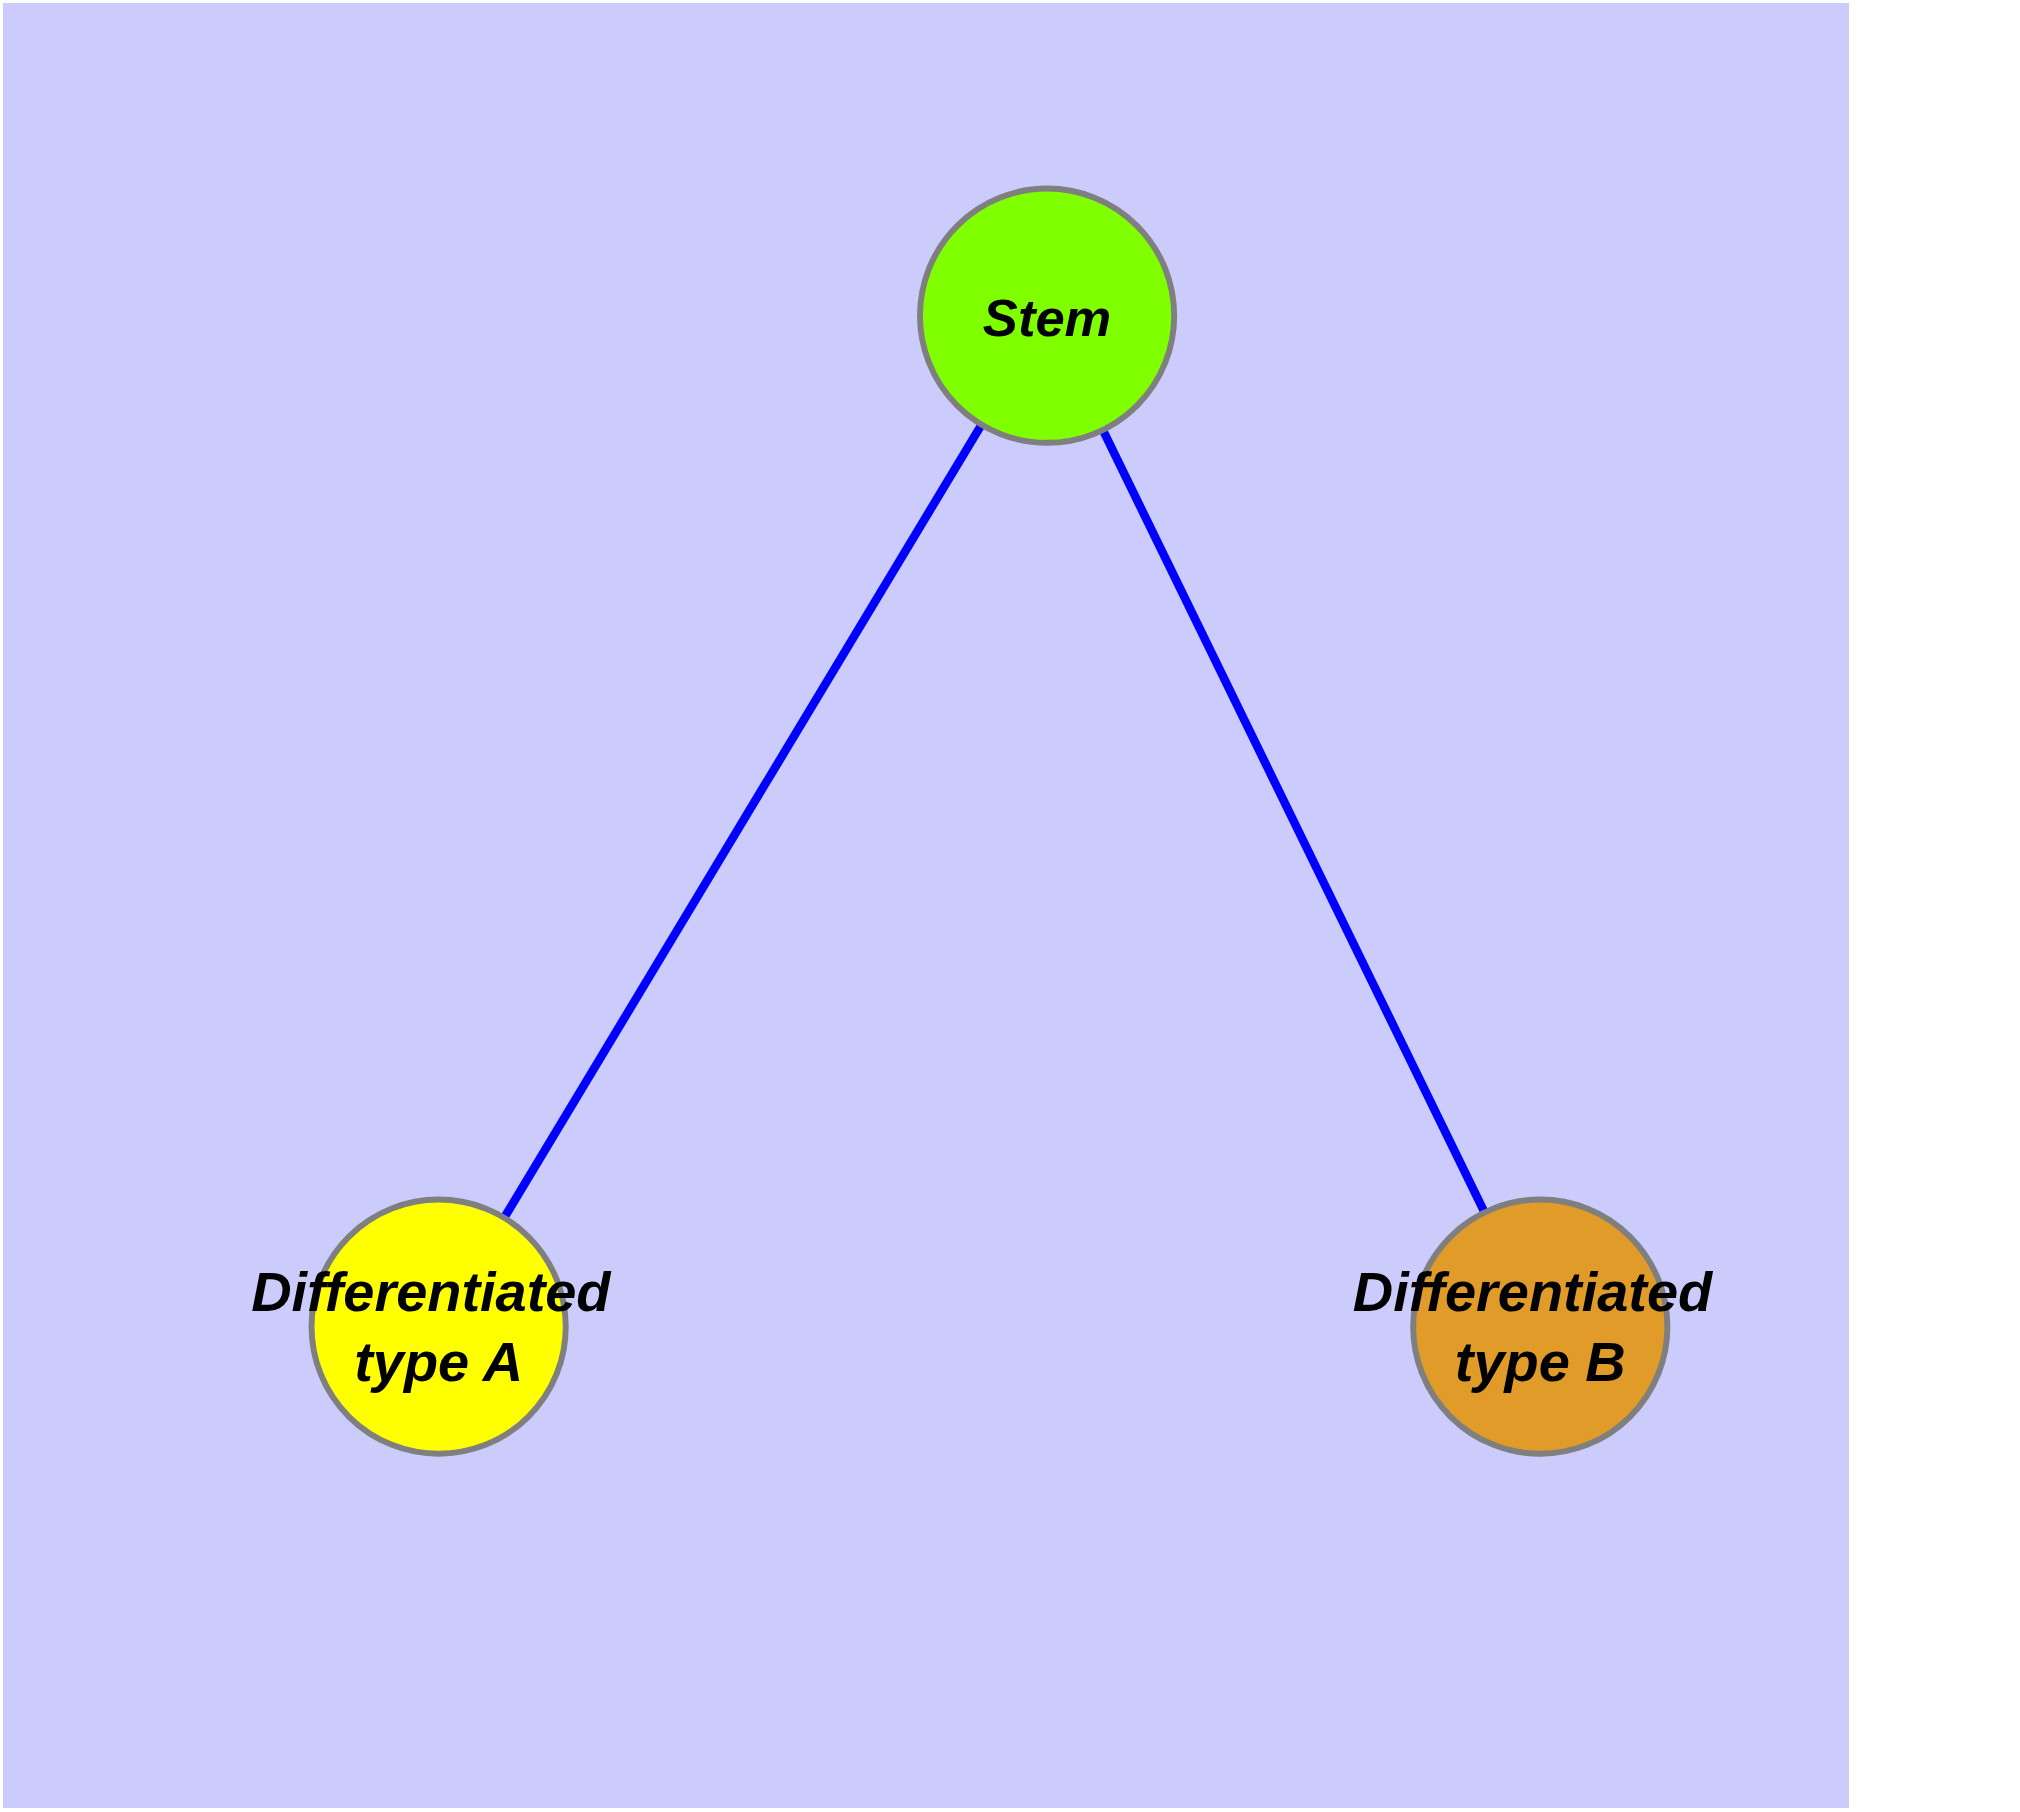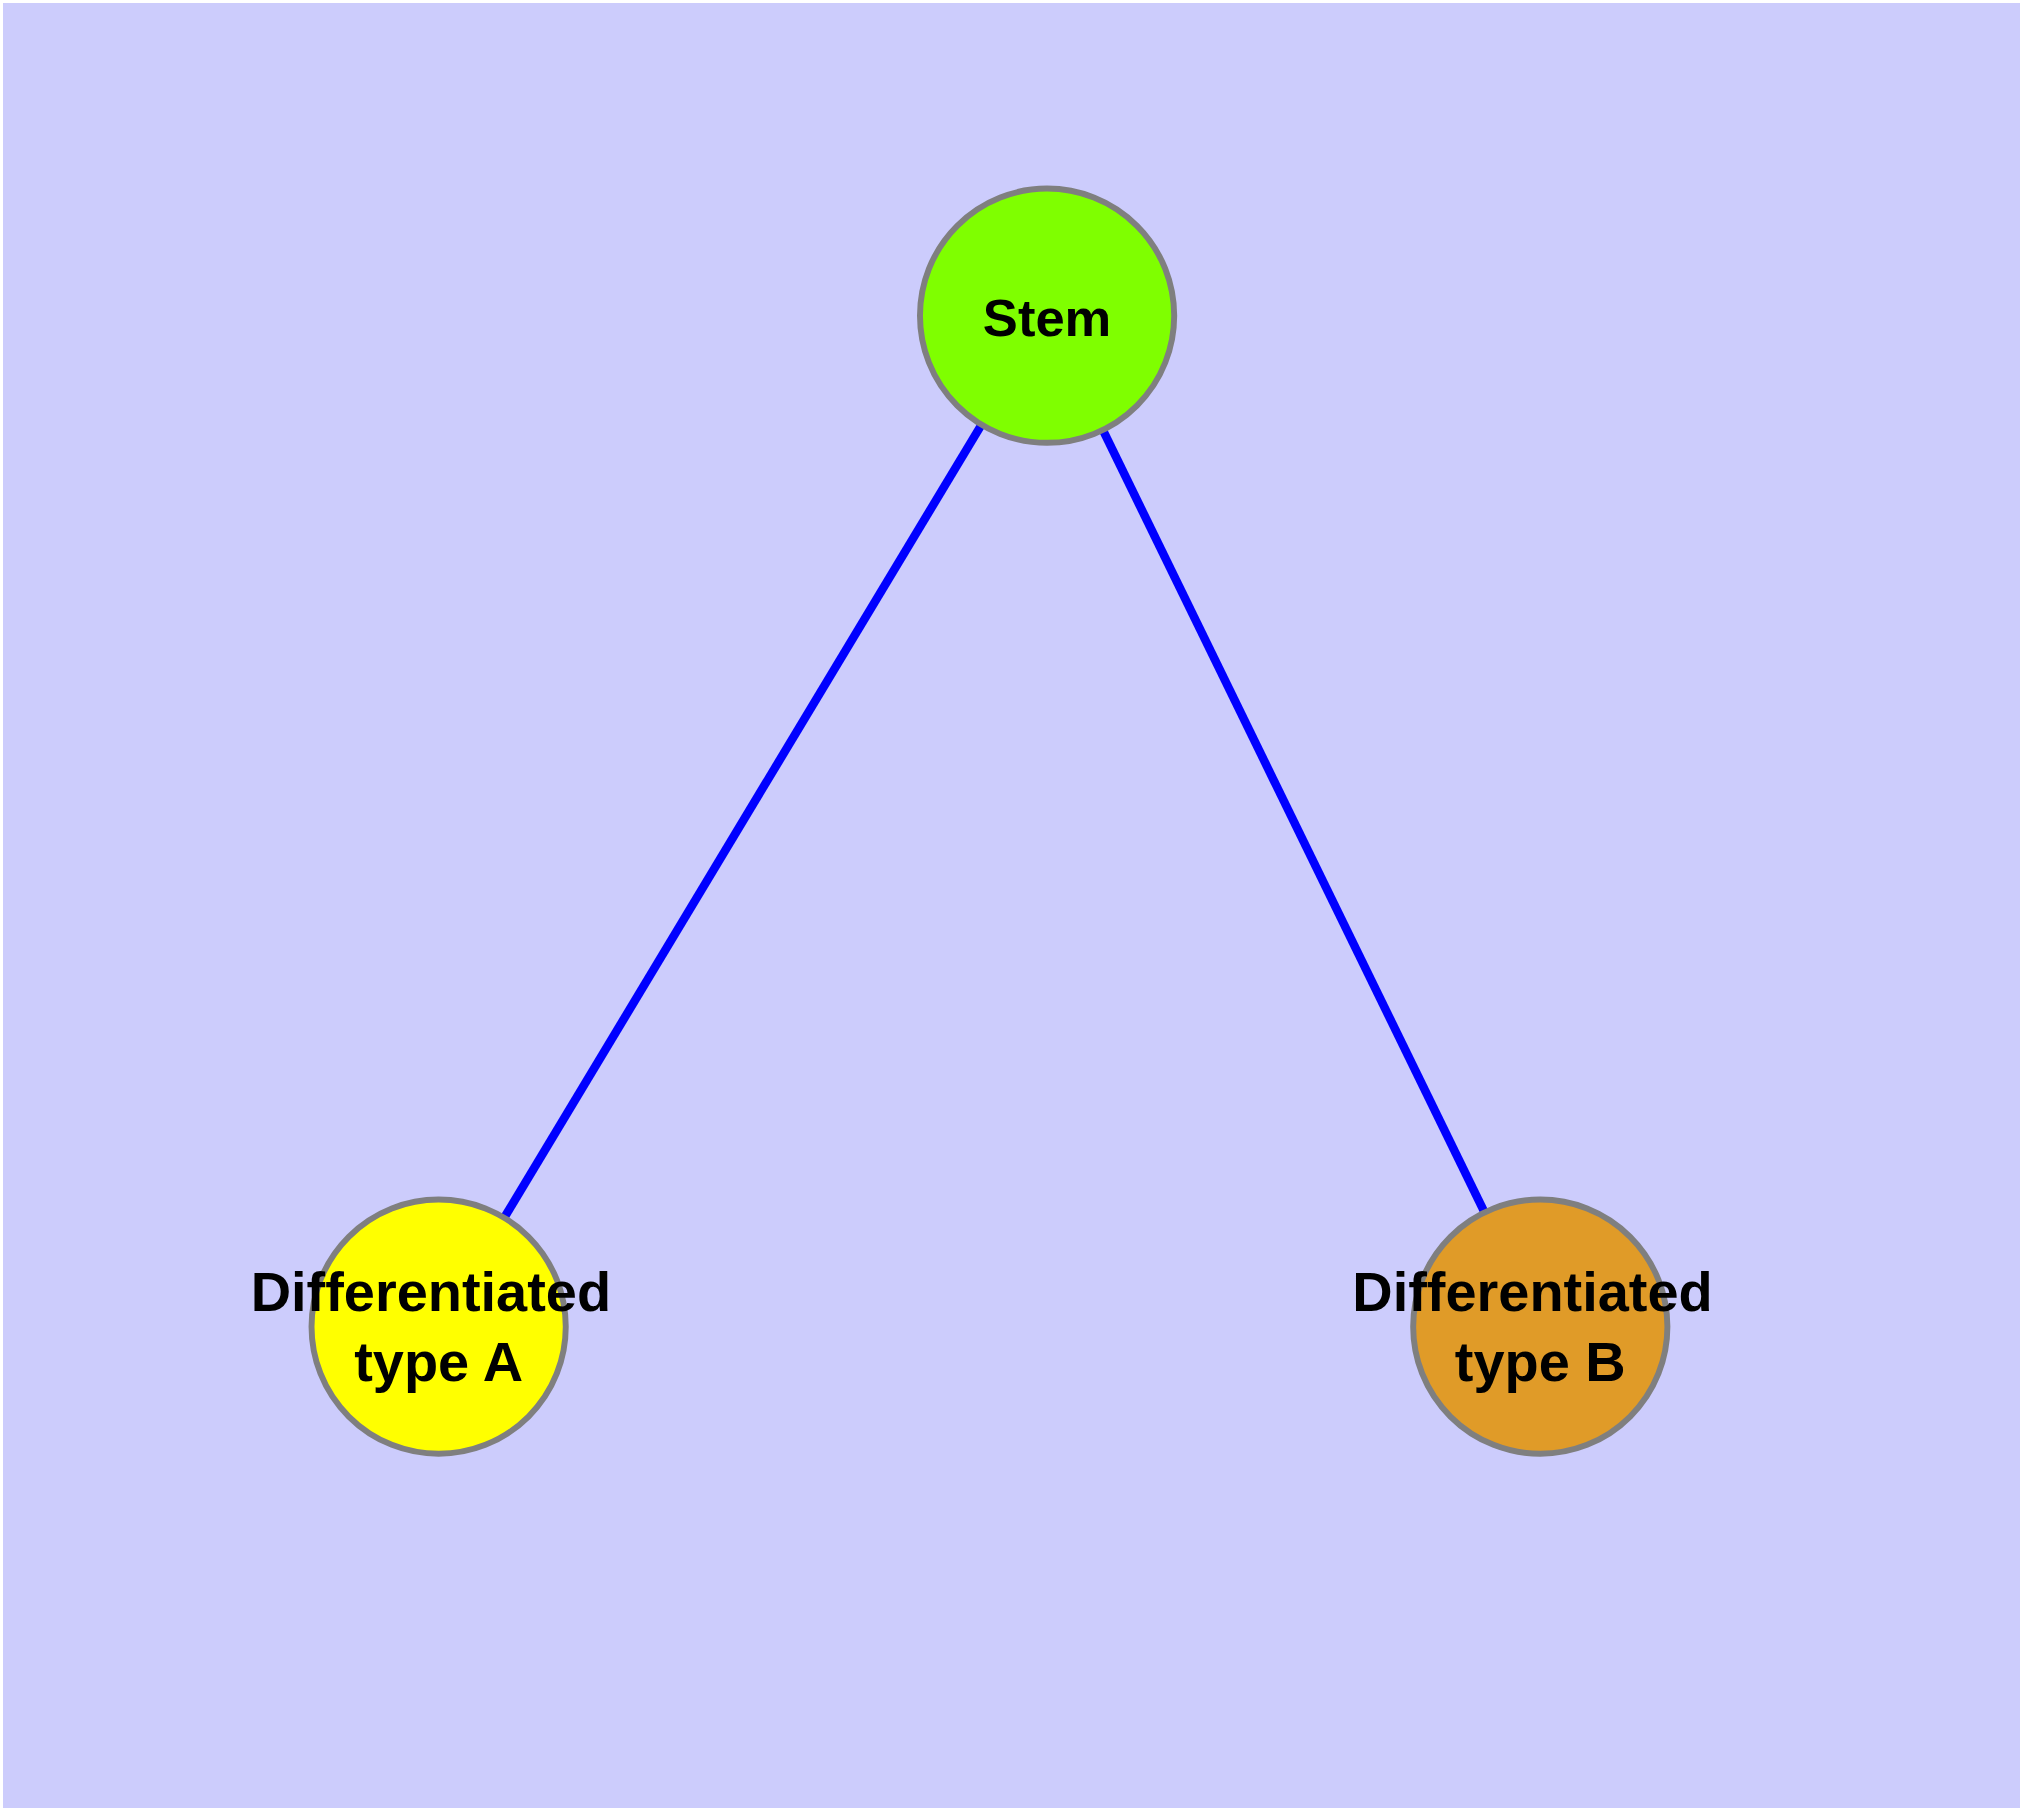--- a/index.html
+++ b/index.html
@@ -17,24 +17,25 @@
   #graph-canvas {
     position: relative;
     width: 2021px;
     height: 1812px;
     background: #ffffff;
   }
   #graph-plot {
     position: absolute;
     left: 3.4px;
     top: 2.5px;
-    width: 2017px;
+    width: 1846px;
     height: 1805px;
     background: #ccccfc;
     overflow: hidden;
+    font-style: italic;
   }
   #graph-svg {
     position: absolute;
     left: 0;
     top: 0;
     width: 2017px;
     height: 1805px;
     display: block;
   }
   .node-label {

